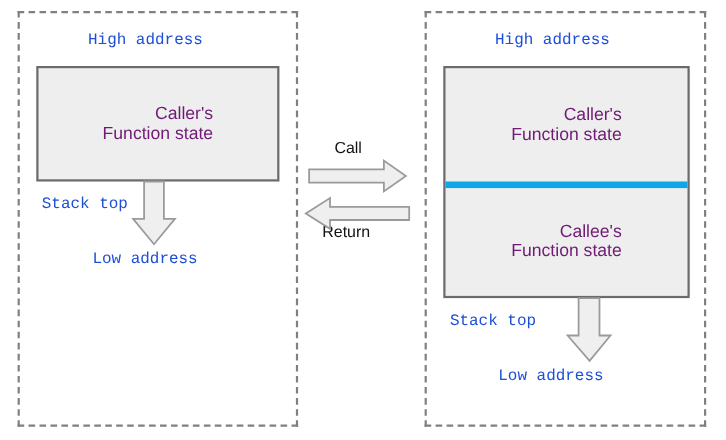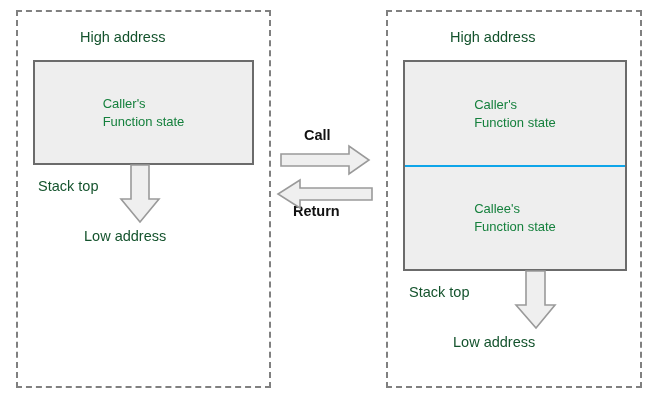--- a/index.html
+++ b/index.html
@@ -39,59 +39,60 @@
   .frame-cell {
     position: absolute;
     left: 0;
     width: 100%;
     box-sizing: border-box;
     display: flex;
     align-items: center;
     justify-content: center;
   }
   #callee-stack .cell-top    { top: 0;     height: 103px; }
-  #callee-stack .cell-bottom { top: 103px; height: 104px; border-top: 2px solid #0ea5e9; }
+  #callee-stack .cell-bottom { top: 103px; height: 104px; border-top: 6px solid #0ea5e9; }
 
   .frame-label {
-    text-align: left;
-    font-size: 13px;
+    text-align: right;
+    font-size: 16px;
     line-height: 18px;
-    color: #15803d;
+    color: #701a75;
     white-space: pre-line;
   }
 
   .box-center {
     width: 100%;
     height: 100%;
     display: flex;
     align-items: center;
     justify-content: center;
   }
 
   .addr-label {
     position: absolute;
     font-size: 14.5px;
     line-height: 18px;
-    color: #14532d;
+    color: #1d4ed8;
     white-space: nowrap;
+    font-family: Liberation Mono, monospace;
   }
   #caller-high { left: 80px;  top: 28px; }
   #caller-low  { left: 84px;  top: 227px; }
   #caller-top  { left: 38px;  top: 177px; }
 
   #callee-high { left: 450px; top: 28px; }
   #callee-low  { left: 453px; top: 333px; }
   #callee-top  { left: 409px; top: 283px; }
 
   .arrow-label {
     position: absolute;
     font-size: 14.5px;
     line-height: 18px;
     color: #111111;
-    font-weight: 700;
+    font-weight: 400;
     white-space: nowrap;
   }
   #label-call   { left: 304px; top: 126px; }
   #label-return { left: 293px; top: 202px; }
 
   .svg-layer {
     position: absolute;
     left: 0;
     top: 0;
     width: 660px;

